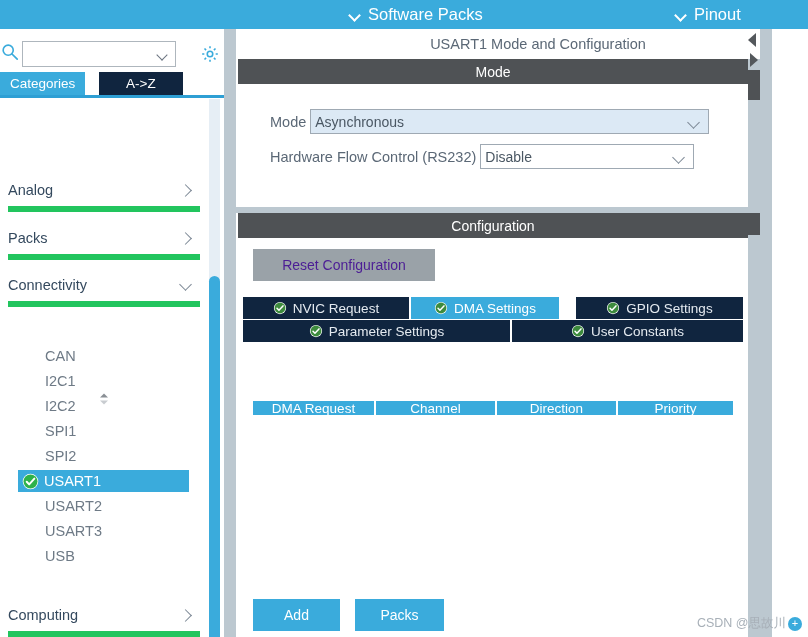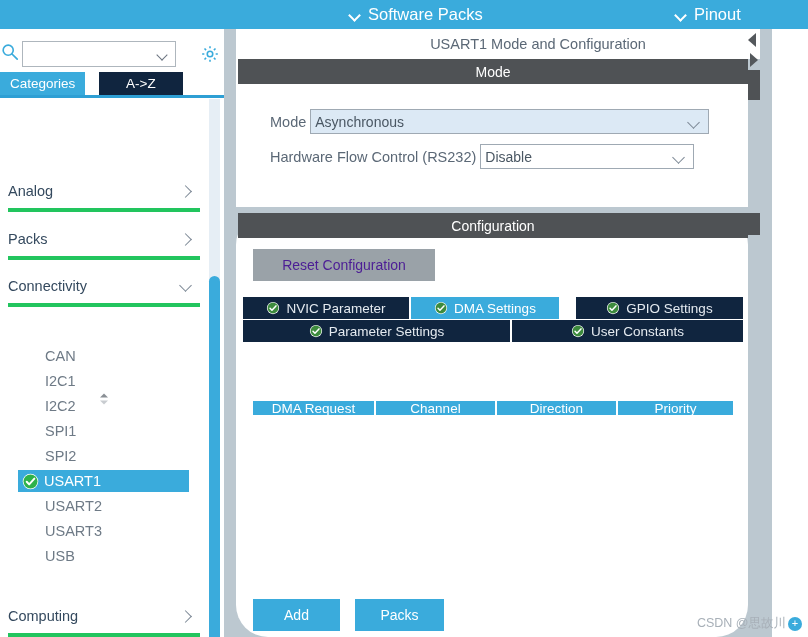--- a/index.html
+++ b/index.html
@@ -84,21 +84,21 @@
     position: absolute; left: 0; top: 66px; width: 224px; height: 3px;
     background: #2e9fd4;
   }
 
   .sb-scroll {
     position: absolute; left: 0; top: 69px; width: 224px; height: 539px;
     overflow: hidden;
   }
   .cat-group {
     position: absolute; left: 8px; width: 192px; height: 38px;
-    border-bottom: 4px solid #22c55e;
+    border-bottom: 6px solid #22c55e;
     display: flex; align-items: center; justify-content: space-between;
   }
   .cat-label { color: #34495e; font-size: 14.5px; }
   .chev-r, .chev-v {
     width: 13px; height: 13px; position: relative; margin-right: 8px;
   }
   .chev-r::before {
     content: ""; position: absolute; left: 2px; top: 2px;
     width: 8px; height: 8px;
     border-right: 1.7px solid #7b8794; border-top: 1.7px solid #7b8794;
@@ -176,21 +176,20 @@
   .combo-arrow::before {
     content: ""; position: absolute; left: 0; top: 0;
     width: 8px; height: 8px;
     border-right: 1.6px solid #7b8794; border-bottom: 1.6px solid #7b8794;
     transform: rotate(45deg);
   }
 
   .config-section {
     position: absolute; left: 0; top: 184px; width: 512px; height: 424px;
     background: #ffffff;
-    border-radius: 32px;
   }
   .reset-btn {
     position: absolute; left: 17px; top: 36px; width: 182px; height: 32px;
     background: #9aa2a8; color: #4c1d95; font-size: 14px;
     border: none; display: flex; align-items: center; justify-content: center;
     font-family: "Liberation Sans", sans-serif; cursor: pointer;
   }
   .cfg-tab {
     position: absolute; height: 22px;
     background: #10253f; color: #e4eaf0; font-size: 13.5px;
@@ -412,21 +411,21 @@
       <button class="reset-btn">
         <span>Reset Configuration</span>
       </button>
 
       <div class="cfg-tab" style="left:7px; top:84px; width:166px;">
         <svg class="tab-check" viewBox="0 0 16 16">
           <circle cx="8" cy="8" r="7" fill="#ffffff"></circle>
             <circle cx="8" cy="8" r="6.2" fill="#3d8b3d"></circle>
           <path d="M4.6 8.2l2.2 2.3L11.4 5.6" fill="none" stroke="#ffffff" stroke-width="1.7" stroke-linecap="round" stroke-linejoin="round"></path>
         </svg>
-        <span>NVIC Parameter</span>
+        <span>NVIC Request</span>
       </div>
       <div class="cfg-tab active" style="left:175px; top:84px; width:148px;">
         <svg class="tab-check" viewBox="0 0 16 16">
           <circle cx="8" cy="8" r="7" fill="#ffffff"></circle>
             <circle cx="8" cy="8" r="6.2" fill="#3d8b3d"></circle>
           <path d="M4.6 8.2l2.2 2.3L11.4 5.6" fill="none" stroke="#ffffff" stroke-width="1.7" stroke-linecap="round" stroke-linejoin="round"></path>
         </svg>
         <span>DMA Settings</span>
       </div>
       <div class="cfg-tab" style="left:340px; top:84px; width:167px;">

